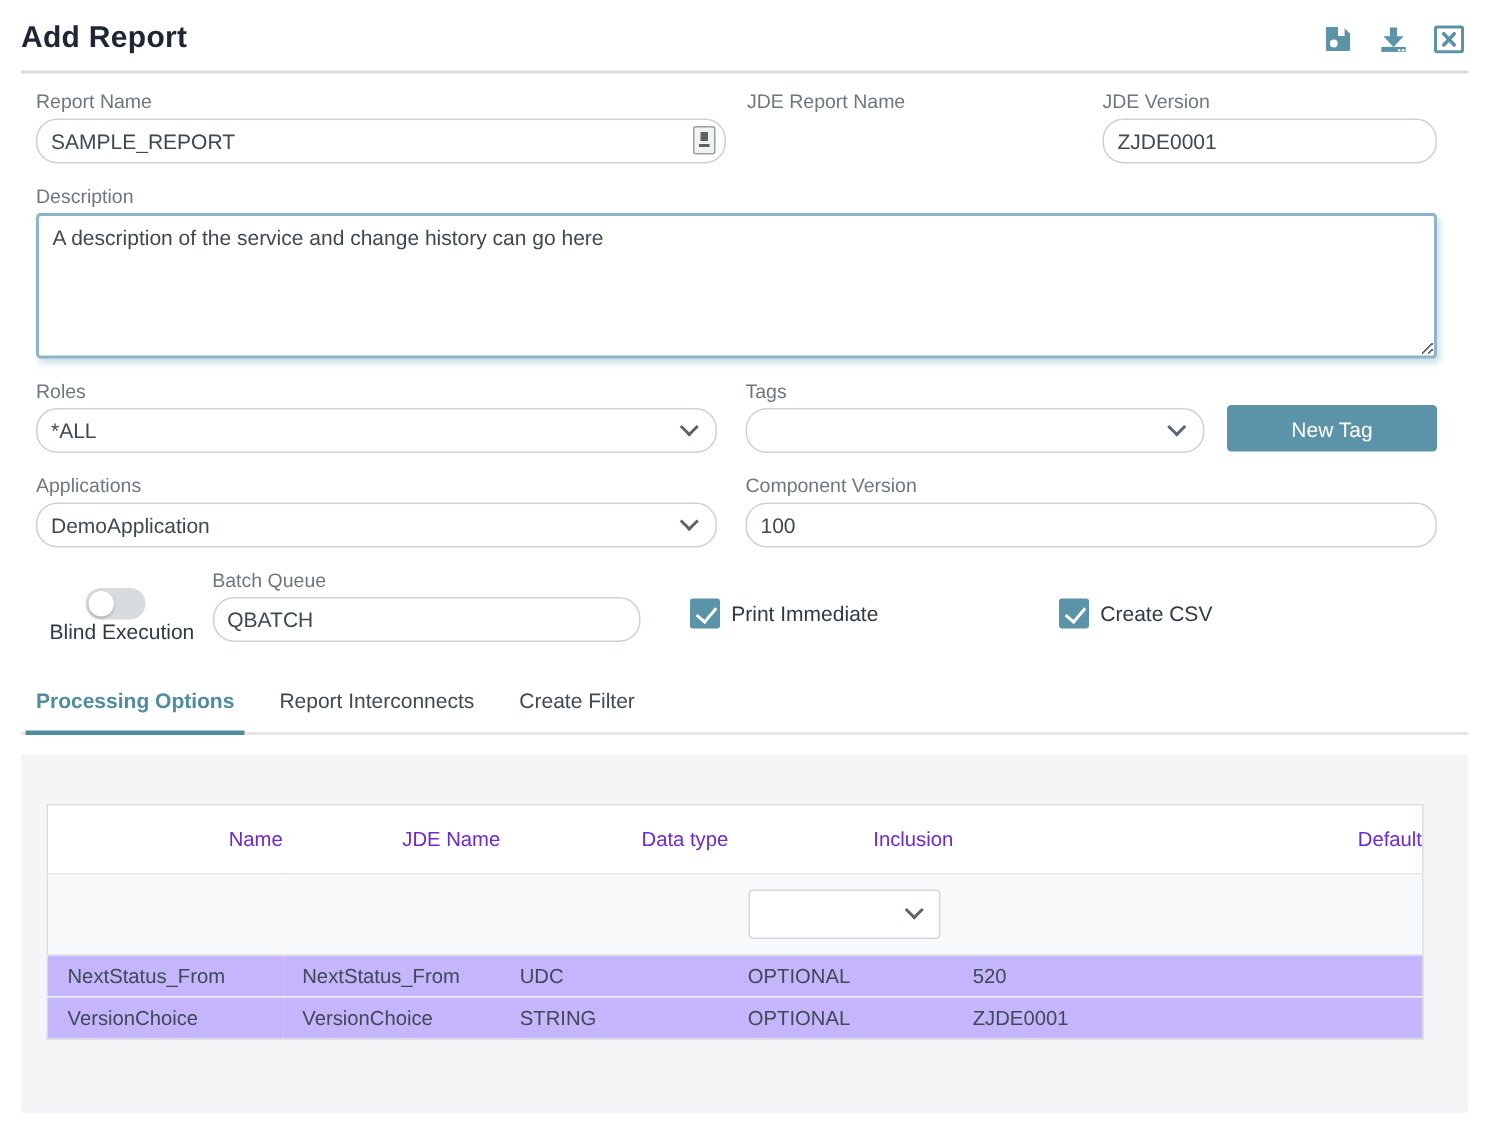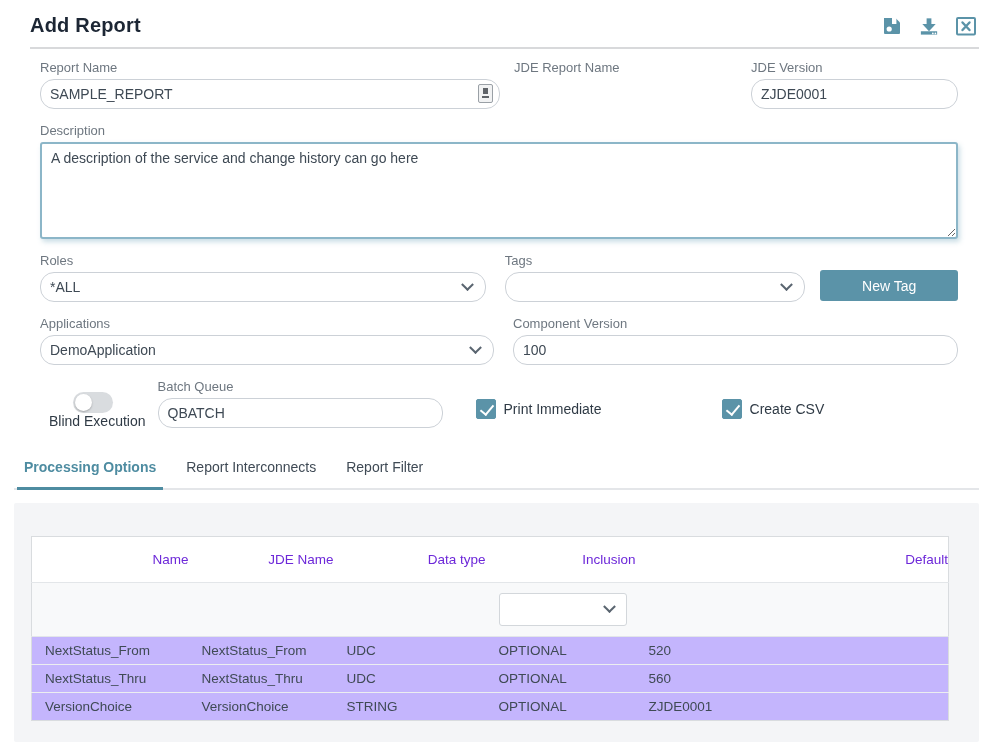--- a/index.html
+++ b/index.html
@@ -1,21 +1,21 @@
 <!DOCTYPE html>
 <html><head>
 <meta charset="utf-8">
 <style>
   * { box-sizing: border-box; }
   html,body { margin:0; padding:0; }
   body {
     width:993px; height:752px; background:#ffffff; overflow:hidden;
     font-family:"Liberation Sans", sans-serif; color:#3e4954; position:relative;
   }
-  .page { padding:12px 14px 0 30px; }
+  .page { padding:12px 14px 0 14px; }
 
   
   .hdr { display:flex; align-items:center; justify-content:space-between; margin:2px 0 10px; }
   .title { font-size:20px; font-weight:700; color:#1c2634; letter-spacing:.2px; }
   .hdr-icons { display:flex; align-items:center; gap:15px; margin-right:2px; }
   .hicon { width:22px; height:22px; cursor:pointer; display:inline-flex; }
   .divider { height:2px; background:#d8d9db; margin:0 0 11px 0; }
 
   
   .frm-row { display:flex; margin:0 21px 14px 10px; align-items:flex-start; }
@@ -209,21 +209,21 @@
       <span class="cb on"></span>
       <span class="cb-label">Create CSV</span>
     </div>
   </div>
 
 </div>
 
 <div class="tabs">
   <div class="tab on">Processing Options</div>
   <div class="tab">Report Interconnects</div>
-  <div class="tab">Report Filter</div>
+  <div class="tab">Create Filter</div>
 </div>
 
 <div class="panel">
   <table class="grid">
     <colgroup>
         <col style="width:157px">
         <col style="width:145px">
         <col style="width:152px">
         <col style="width:150px">
         <col>
@@ -251,27 +251,20 @@
         <td></td>
       </tr>
       <tr class="data-row">
         <td>NextStatus_From</td>
         <td>NextStatus_From</td>
         <td>UDC</td>
         <td>OPTIONAL</td>
         <td>520</td>
       </tr>
       <tr class="data-row">
-        <td>NextStatus_Thru</td>
-        <td>NextStatus_Thru</td>
-        <td>UDC</td>
-        <td>OPTIONAL</td>
-        <td>560</td>
-      </tr>
-      <tr class="data-row">
         <td>VersionChoice</td>
         <td>VersionChoice</td>
         <td>STRING</td>
         <td>OPTIONAL</td>
         <td>ZJDE0001</td>
       </tr>
     </tbody>
   </table>
 </div>
 

